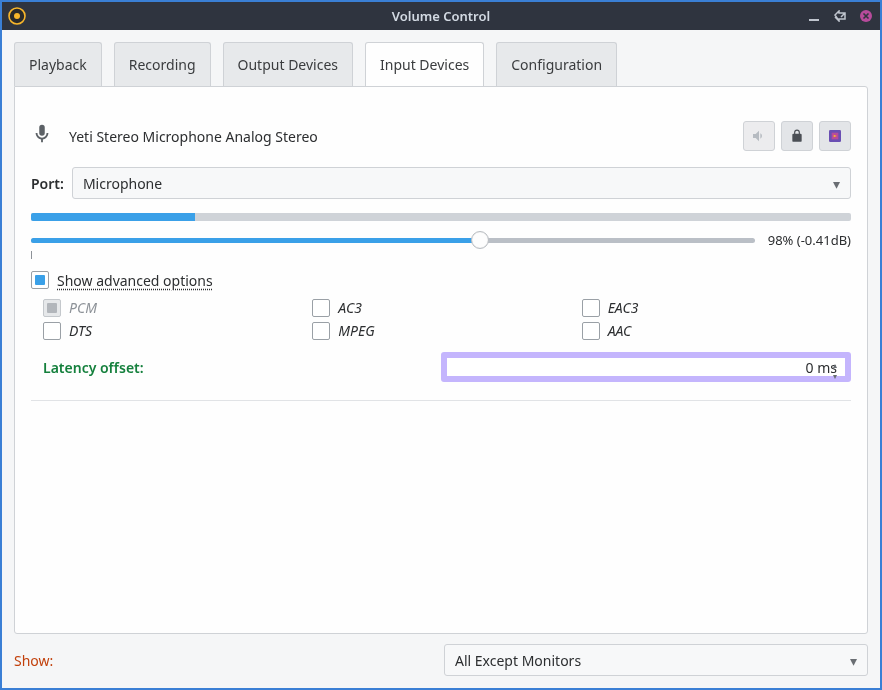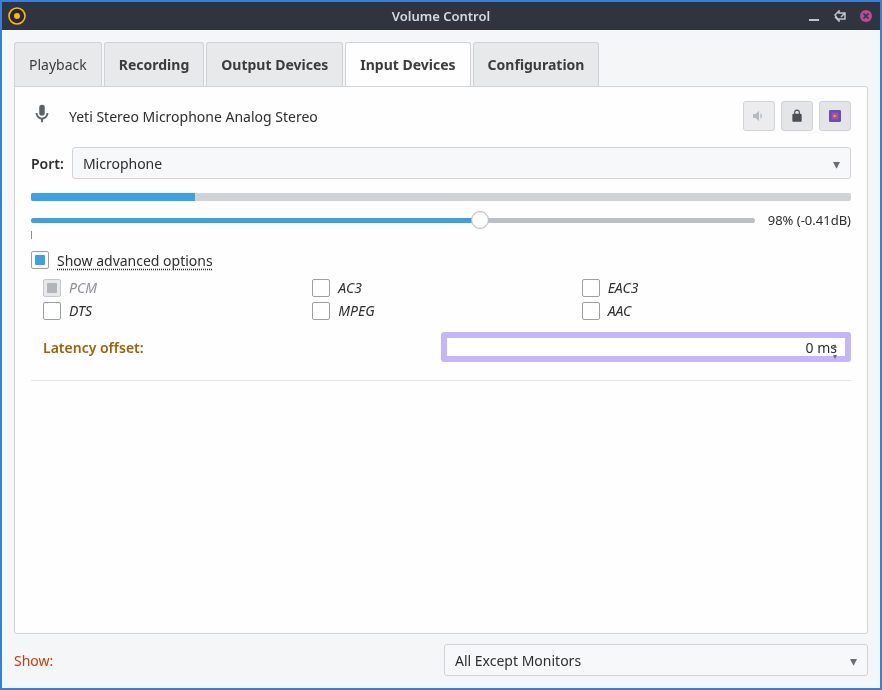--- a/index.html
+++ b/index.html
@@ -16,28 +16,28 @@
 
   .app-body { background: #f5f6f7; height: calc(690px - 28px - 4px); display: flex; flex-direction: column; }
 
   .tabs-row { display: flex; align-items: flex-end; padding: 12px 12px 0 12px; }
   .tab {
     padding: 12px 14px; font-size: 14px; color: #3a3c3e;
     border: 1px solid #cfd2d6; background: #e7e9eb;
     margin-right: 0; border-bottom: none; cursor: pointer;
     border-radius: 3px 3px 0 0; position: relative;
   }
-  .tab + .tab { margin-left: 2px; font-weight: bold; }
+  .tab + .tab { margin-left: 12px; }
   .tab.active { background: #fefefe; z-index: 2; }
   .tab-panel {
     margin: 0 12px 0 12px; border: 1px solid #cfd2d6; background: #fefefe;
     border-radius: 0 3px 3px 3px; padding: 14px 16px; flex: 1; position: relative;
   }
 
-  .device-header { display: flex; align-items: center; gap: 16px; }
+  .device-header { display: flex; align-items: center; gap: 16px; margin-top: 20px; }
   .device-title { font-size: 14px; color: #2c2e30; flex: 1; }
   .header-btns { display: flex; gap: 6px; }
   .icon-btn {
     width: 32px; height: 30px; border: 1px solid #cfd2d6; border-radius: 3px;
     background: #f3f4f6; display: flex; align-items: center; justify-content: center;
     cursor: pointer;
   }
   .icon-btn.disabled { background: #ececee; color: #9aa0a6; }
   .icon-btn.active { background: #e3e5e8; }
 
@@ -91,21 +91,21 @@
   .advanced-label { font-size: 14px; color: #2c2e30; text-decoration: underline dotted; text-underline-offset: 3px; cursor: pointer; }
 
   .codec-grid {
     margin-top: 8px; padding-left: 12px;
     display: grid; grid-template-columns: repeat(3, 1fr); row-gap: 4px; font-style: italic;
   }
   .codec-item { display: flex; align-items: center; gap: 8px; font-size: 14px; color: #2c2e30; }
   .codec-item.disabled { color: #8d9298; }
 
   .latency-row { display: flex; align-items: center; margin-top: 12px; gap: 10px; }
-  .latency-label { font-size: 14px; font-weight: 600; color: #a16207; width: 400px; padding-left: 12px; }
+  .latency-label { font-size: 14px; font-weight: 600; color: #15803d; width: 400px; padding-left: 12px; }
   .spin {
     flex: 1; height: 30px; border: 6px solid #c4b5fd; border-radius: 3px; background: #fff;
     display: flex; align-items: center; padding: 0 8px; font-size: 14px; color: #2c2e30; position: relative; justify-content: flex-end;
   }
   .spin .spin-btns { position: absolute; right: 2px; top: 1px; bottom: 1px; width: 16px; display: flex; flex-direction: column; }
   .spin .spin-btns div { flex:1; display:flex; align-items:center; justify-content:center; font-size:8px; color:#6a6e73; cursor:pointer; }
 
   .hr { height: 1px; background: #e1e3e6; margin-top: 18px; }
 
   .footer-row {

